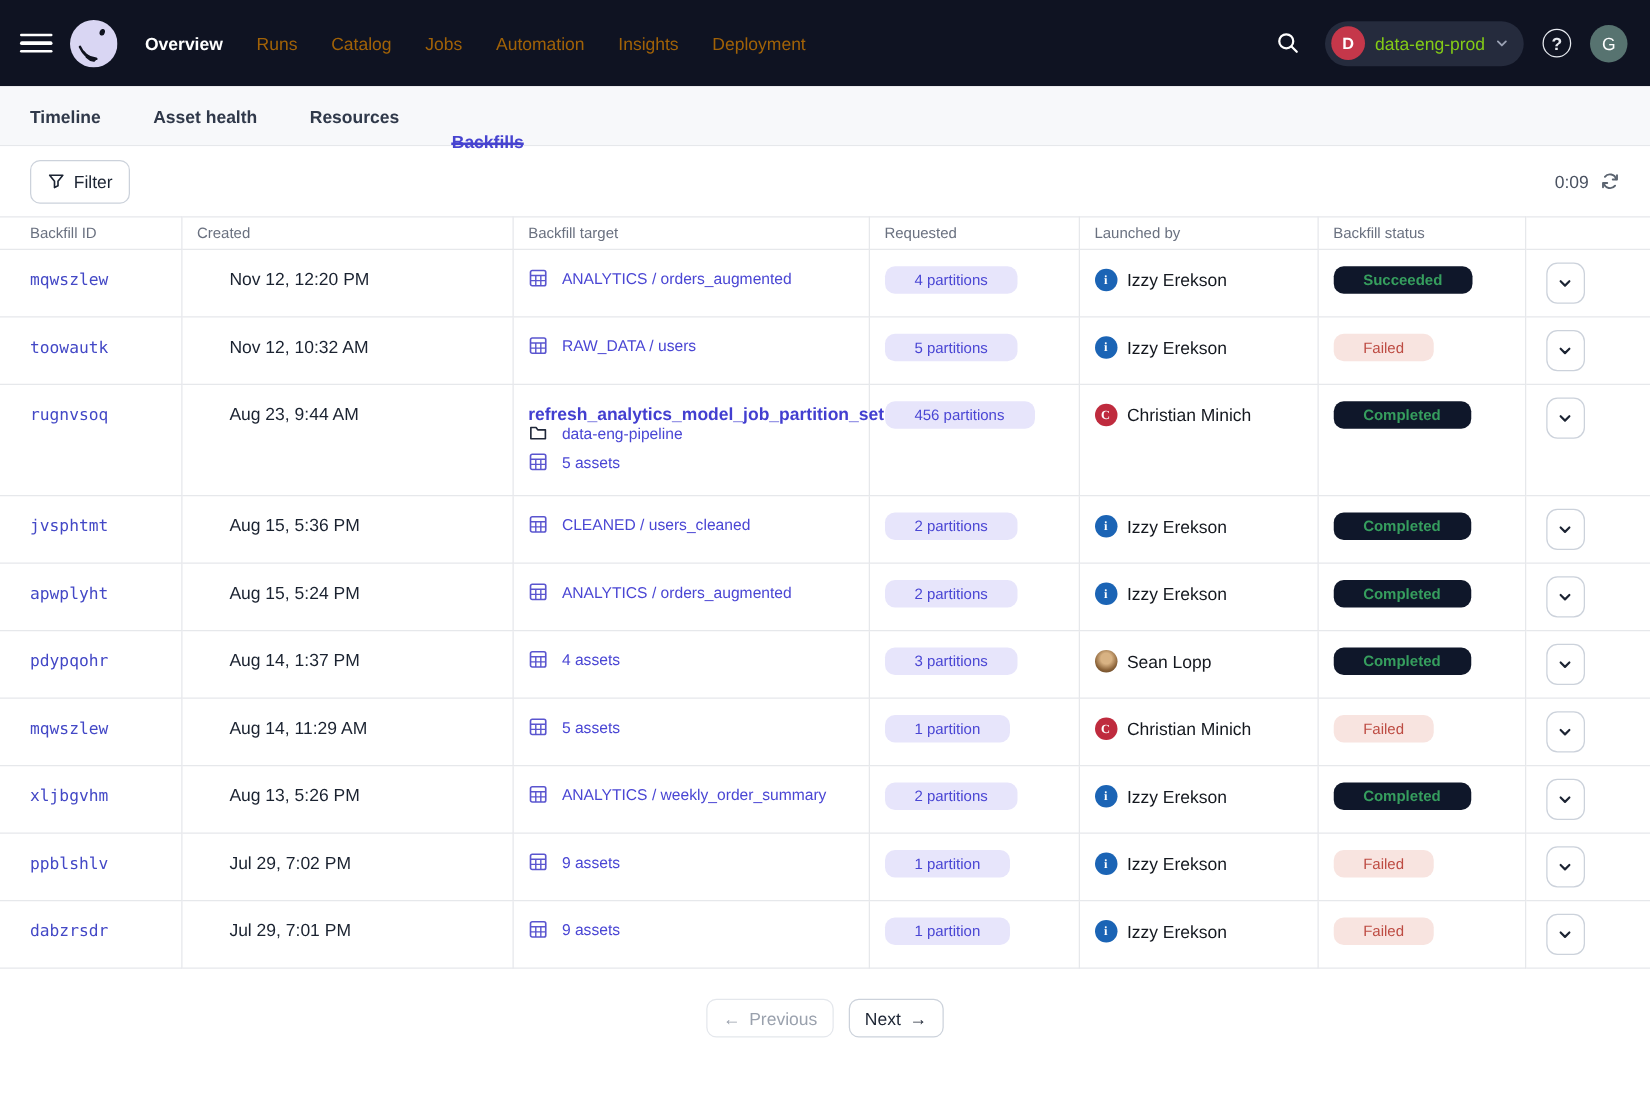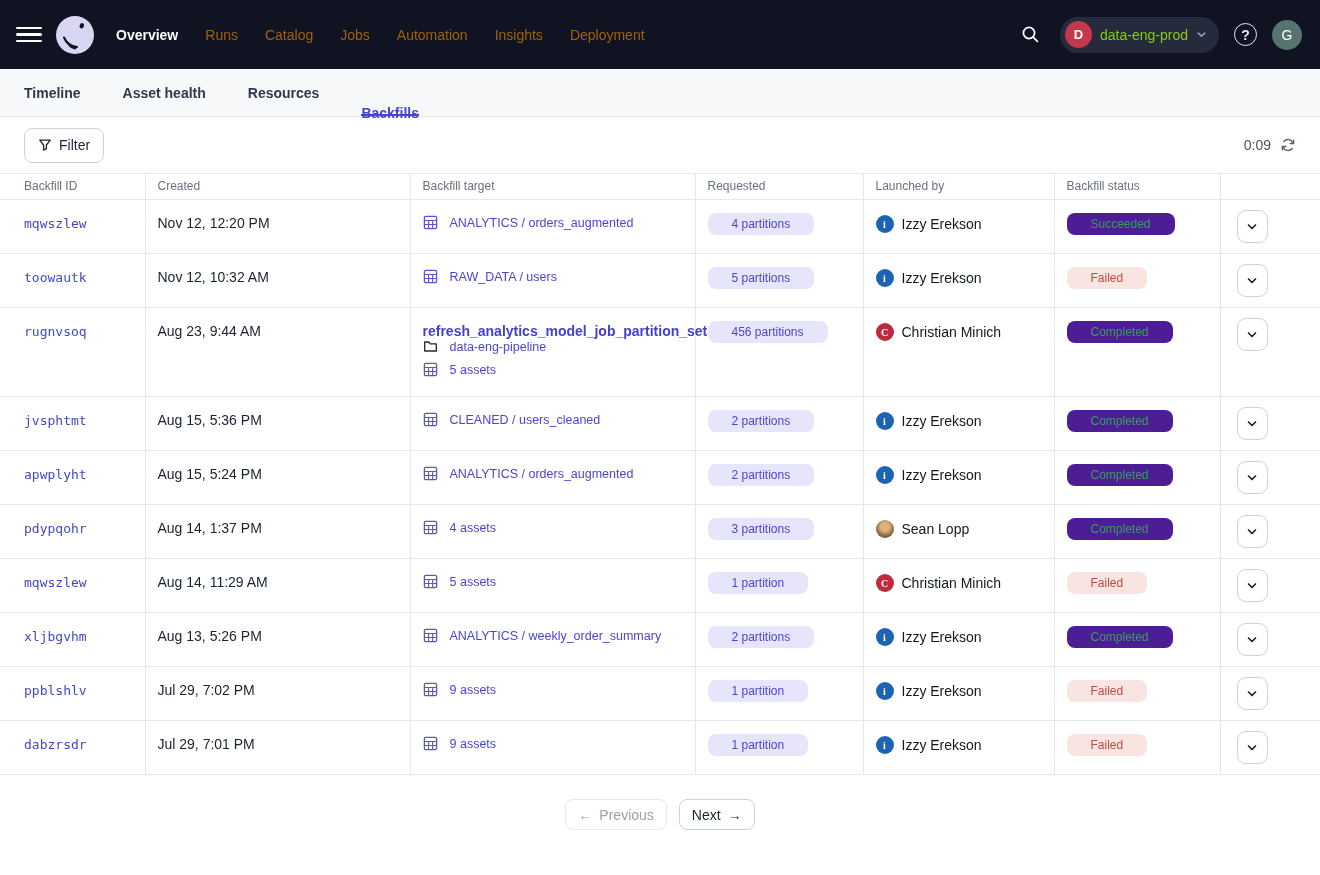--- a/index.html
+++ b/index.html
@@ -35,28 +35,28 @@
   
   table { width:1320px; border-collapse:collapse; table-layout:fixed; }
   th { font-weight:400; font-size:12px; color:#6a7180; text-align:left; padding:5px 12px 6px; border-top:1px solid #e6e8eb; border-bottom:1px solid #e6e8eb; border-right:1px solid #e6e8eb; }
   th:last-child { border-right:none; }
   td { vertical-align:top; padding:15px 12px; border-bottom:1px solid #e6e8eb; border-right:1px solid #e6e8eb; font-size:14px; color:#1c2433; }
   td:last-child { border-right:none; }
   th.col-id, td.col-id { padding-left:24px; }
   tr.row { height:53px; }
   tr.row.tall { height:89px; }
   .id-link { font-family:"DejaVu Sans Mono",monospace; font-size:13px; color:#4348c6; text-decoration:none; cursor:pointer; }
-  .created { font-size:14px; color:#1a2230; }
+  .created { font-size:14px; color:#1a2230;margin-left:26px; }
   .target-line { display:flex; align-items:center; gap:12px; margin-bottom:8px; }
   .target-line:last-child { margin-bottom:0; }
   .asset-link { color:#4a46d4; font-size:12.5px; text-decoration:none; cursor:pointer; }
   .job-link { display:block; color:#433fd0; font-size:14px; font-weight:700; text-decoration:none; cursor:pointer; }
   .badge { display:inline-block; font-size:12px; padding:4px 24px; border-radius:8px; white-space:nowrap; }
   .badge-partition { background:#e7e5fb; color:#4a46d4; }
-  .badge-success { background:#4c1d95; color:#369e5e; }
+  .badge-success { background:#0f172a; color:#369e5e;font-weight:bold; }
   .badge-failed { background:#f8e4e0; color:#bd4b42; }
   td.col-requested, td.col-status { padding-top:13px; }
   .user { display:flex; align-items:center; gap:8px; }
   .user-avatar { width:18px; height:18px; border-radius:50%; color:#fff; font-size:10px; font-weight:700; display:flex; align-items:center; justify-content:center; flex:none; font-family:"Liberation Serif",serif; }
   .user-avatar.photo { background:radial-gradient(circle at 50% 38%, #d8b283 0 30%, #8a6238 65%, #53381e 100%); }
   .user-name { font-size:14px; color:#14181f; }
   td.col-actions { padding:10px 12px 10px 16px; }
   .row-actions { width:31px; height:33px; border:1px solid #ccd2db; border-radius:9px; background:#fff; display:flex; align-items:center; justify-content:center; cursor:pointer; }
 
   

